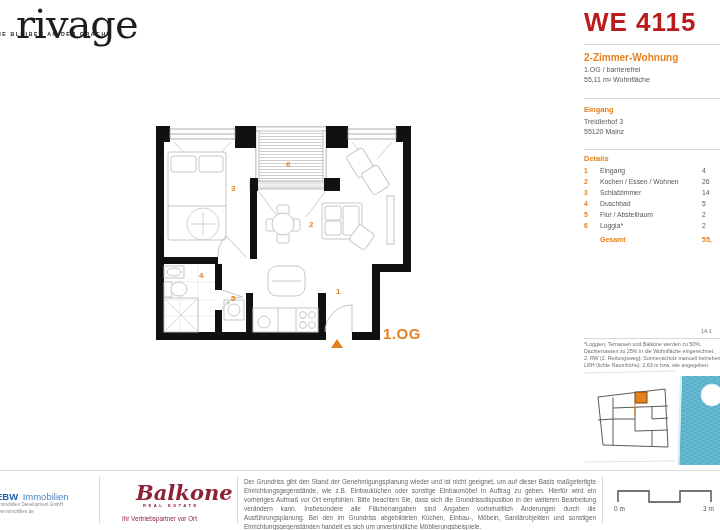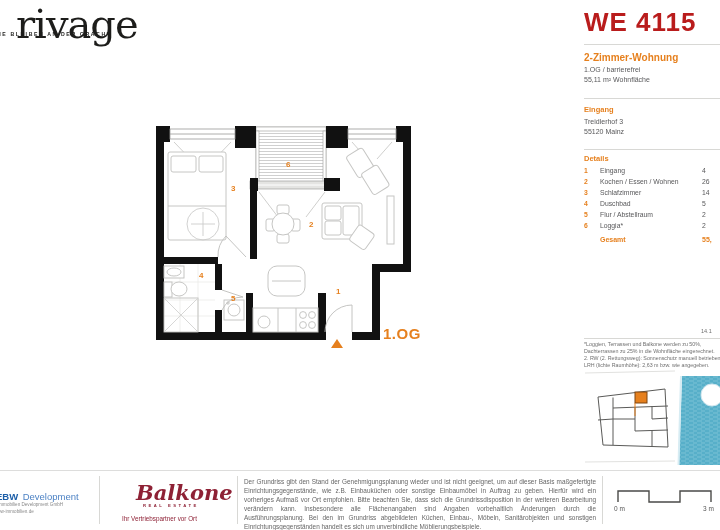--- a/index.html
+++ b/index.html
@@ -251,21 +251,21 @@
   <g>
     <rect x="50" y="24" width="12" height="11" fill="#e6801e" stroke="#7c4410" stroke-width="1"></rect>
     <line x1="50" y1="35" x2="50" y2="48" stroke="#e6801e" stroke-width="1"></line>
   </g>
 </svg>
 
 <div class="footer-line"></div>
 
 <div class="abs" style="left:-4px;top:486px;">
   <span class="ebw-bold">EBW</span>
-  <span class="ebw-light">Development</span>
+  <span class="ebw-light">Immobilien</span>
 </div>
 <div class="abs ebw-small" style="left:-2px;top:502px;">Immobilien Development GmbH</div>
 <div class="abs ebw-small" style="left:-2px;top:509px;">bw-immobilien.de</div>
 
 <div class="vdivider" style="left:99px;top:476px;height:48px;"></div>
 
 <div class="abs living-script" style="left:136px;top:480px;">Balkone</div>
 <div class="abs living-sub" style="left:143px;top:503px;">REAL ESTATE</div>
 <div class="abs living-partner" style="left:122px;top:515px;">Ihr Vertriebspartner vor Ort</div>
 

